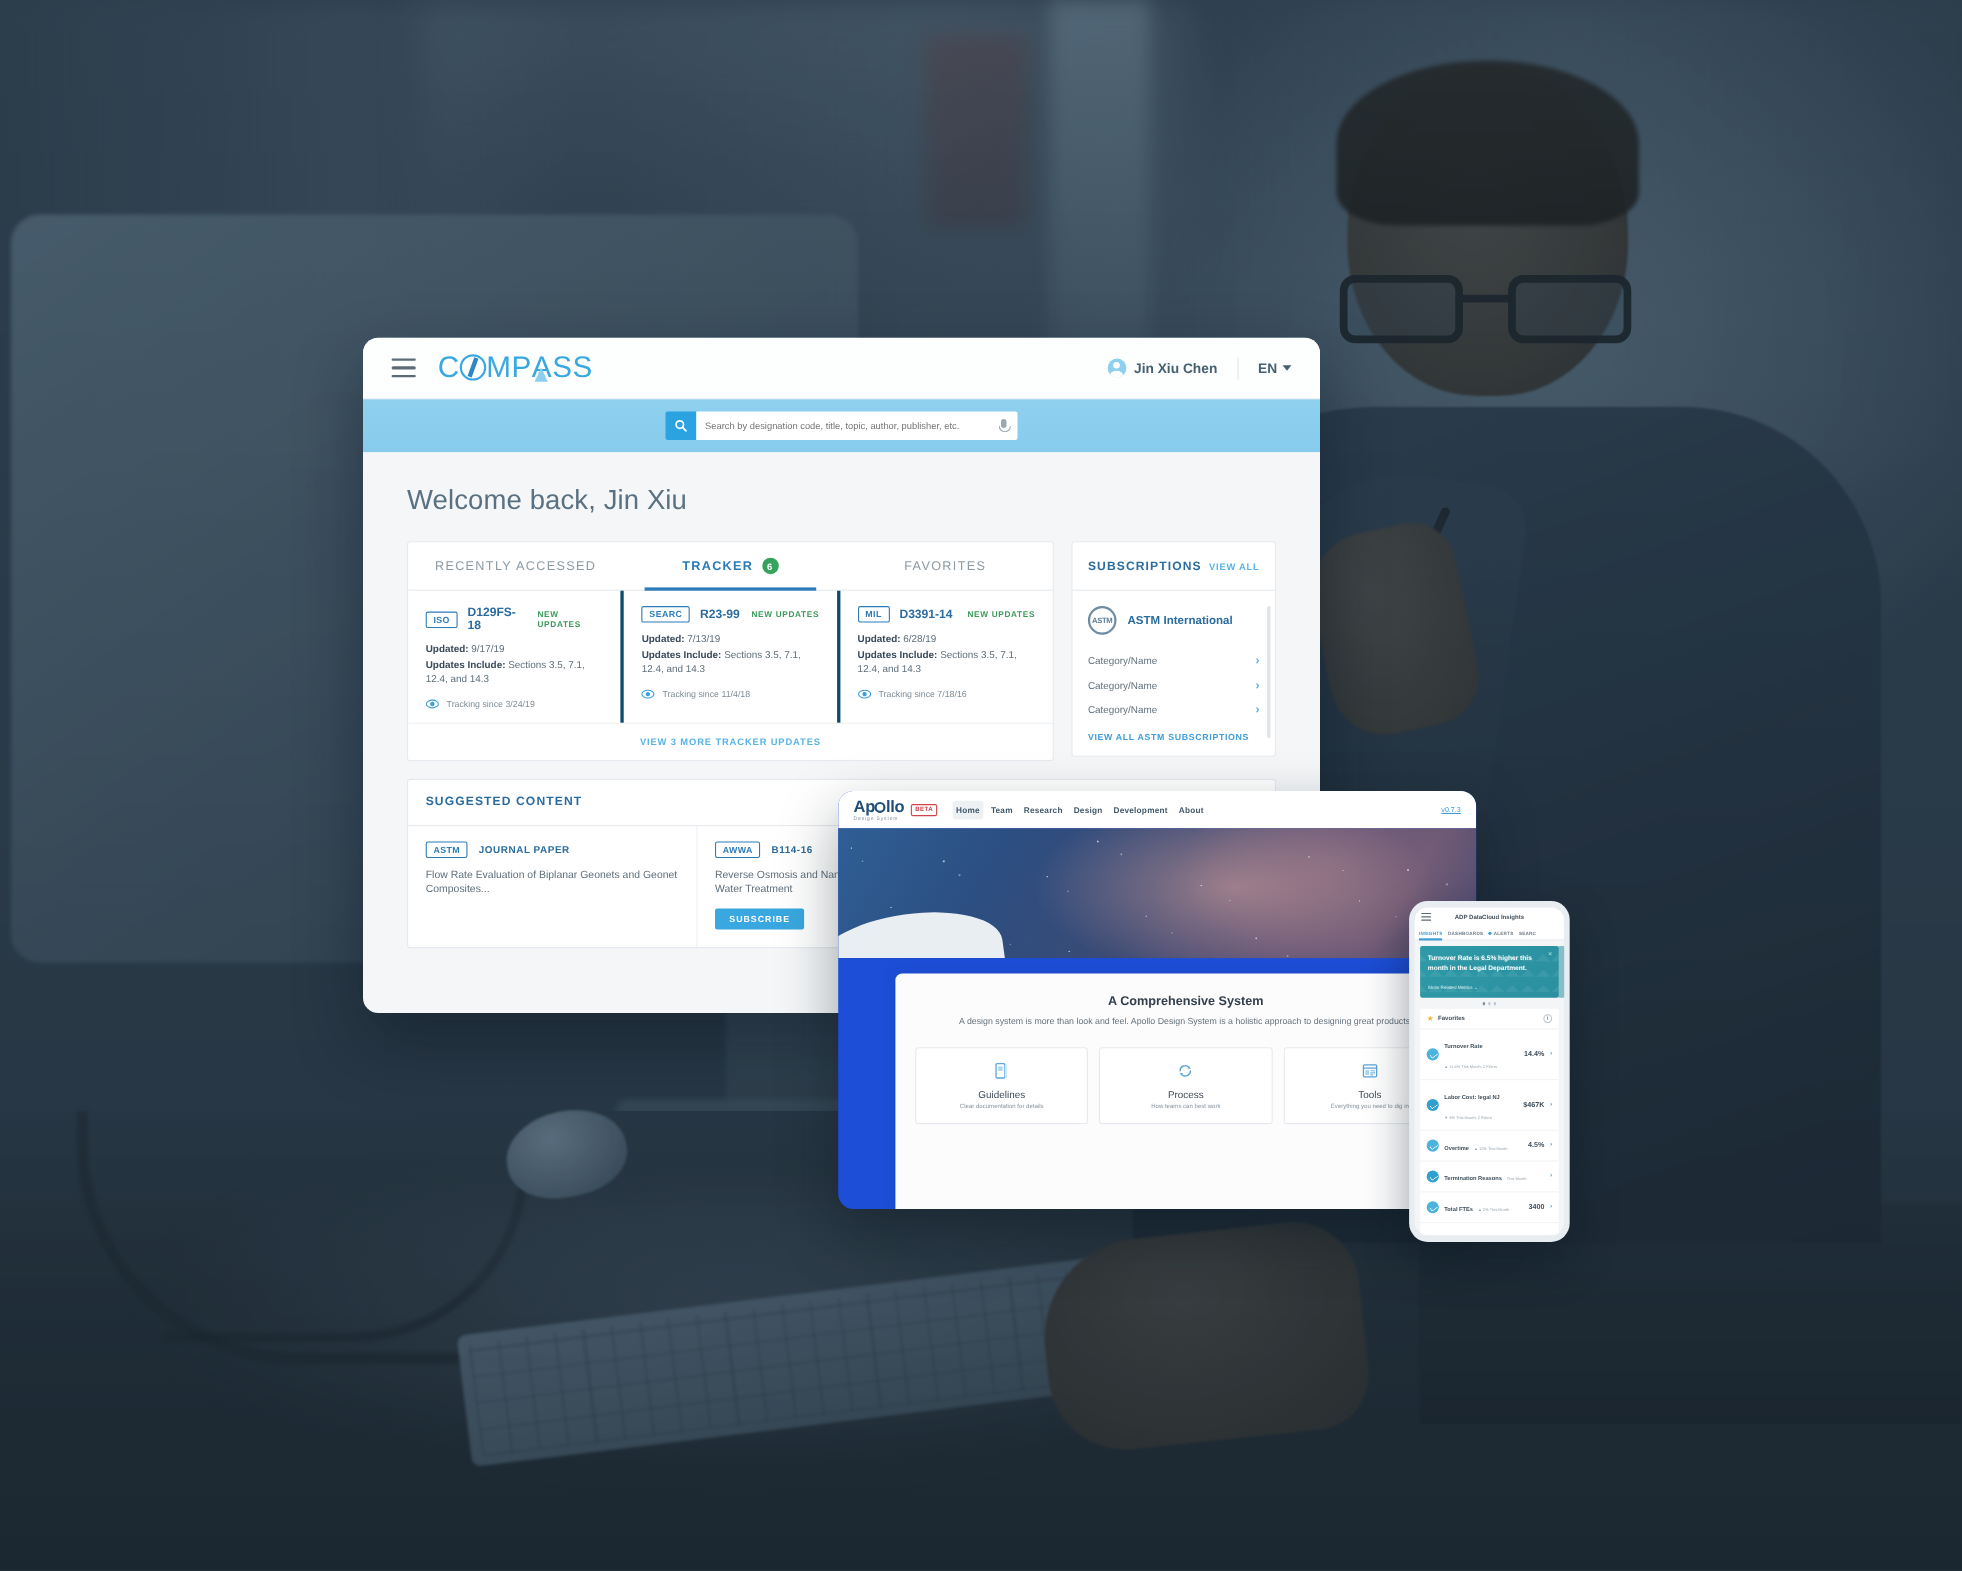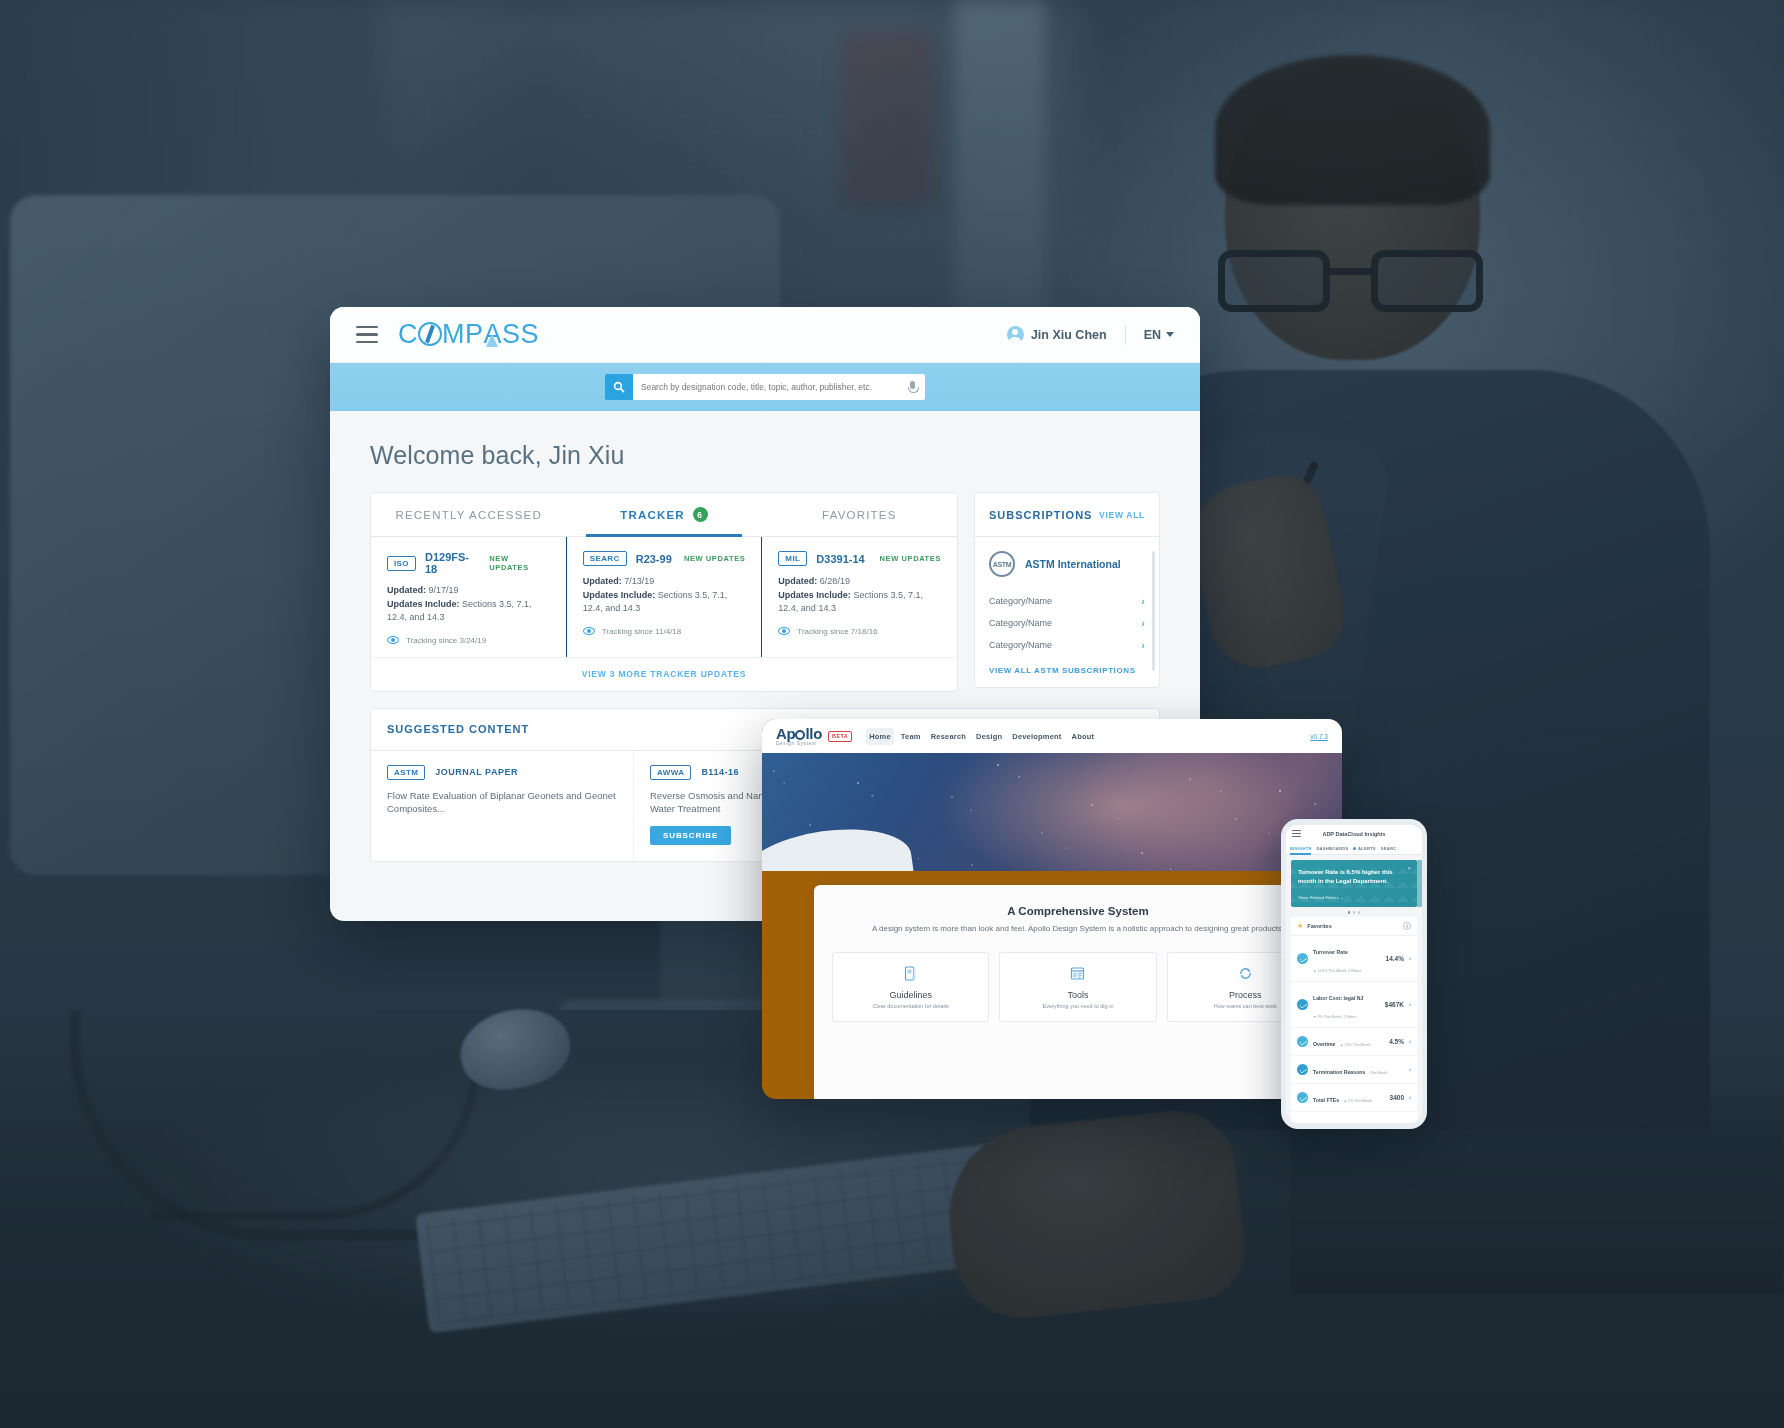--- a/index.html
+++ b/index.html
@@ -268,21 +268,21 @@
   }
   .tab.active { color:#2b7cb8; font-weight:700; }
   .tab.active::after {
     content:''; position:absolute; left:10%; right:10%; bottom:-1px; height:3px; background:#2b7cb8;
   }
   .badge-green {
     width:15px; height:15px; border-radius:50%; background:#35a35b;
     color:#fff; font-size:8.5px; font-weight:700; display:flex; align-items:center; justify-content:center;
   }
   .tracker-items { display:flex; }
-  .tracker-item { flex:1; padding:14px 16px 12px 16px; border-right:1px solid #0c4a6e; }
+  .tracker-item { flex:1; padding:14px 16px 12px 16px; border-right:3px solid #0c4a6e; }
   .tracker-item:last-child { border-right:0; }
   .ti-head { display:flex; align-items:center; gap:9px; margin-bottom:9px; }
   .pill {
     border:1px solid #2b7cb8; color:#2b7cb8; font-size:8px; font-weight:700;
     padding:2px 6px; border-radius:2px; letter-spacing:.4px;
   }
   .ti-code { font-size:11px; font-weight:700; color:#2b6c9e; }
   .ti-new { margin-left:auto; font-size:7.5px; font-weight:700; color:#3d9a5c; letter-spacing:.6px; }
   .ti-line { font-size:9px; color:#5e6f7b; line-height:1.5; }
   .ti-line b { color:#37495a; font-weight:700; }
@@ -336,21 +336,21 @@
   .sg-desc { font-size:9.5px; color:#5e6f7b; line-height:1.45; }
   .subscribe-btn {
     margin-top:10px; display:inline-block; background:#39a8e0; color:#fff;
     font-size:8px; font-weight:700; letter-spacing:.9px; padding:5px 13px; border-radius:2px;
     border:0; cursor:pointer; font-family:"Liberation Sans", sans-serif;
   }
 
   
   .apollo-window {
     position:absolute; left:762px; top:719px; width:580px; height:380px;
-    background:#a16207; border-radius:14px; overflow:hidden;
+    background:#1d4ed8; border-radius:14px; overflow:hidden;
     box-shadow: 0 22px 52px rgba(8,20,30,.38);
   }
   .ap-nav { height:34px; display:flex; align-items:center; padding:0 14px; background:#fff; }
   .ap-logo { display:flex; flex-direction:column; line-height:1; }
   .ap-logo-main { font-size:15px; font-weight:700; color:#1f4e79; letter-spacing:-.3px; }
   .ap-logo-main .ring-o {
     display:inline-block; width:10px; height:10px; border:2.4px solid #1f4e79;
     border-radius:50%; vertical-align:-1px;
   }
   .ap-logo-sub { font-size:4.5px; color:#7a8d9c; letter-spacing:.8px; margin-top:1px; }
@@ -739,42 +739,42 @@
               <rect x="5.5" y="4.5" width="4" height="4" fill="#a9d5ee"></rect>
               <path d="M11.5 3h2v12h-2z" fill="#cfe7f6"></path>
             </svg>
         </div>
         <div class="ap-ctitle">Guidelines</div>
         <div class="ap-cdesc">Clear documentation for details</div>
       </div>
       <div class="ap-card">
         <div class="ap-icon">
           <svg width="17" height="17" viewBox="0 0 17 17">
+              <path d="M13.2 8.5a4.7 4.7 0 0 1-8.3 3" fill="none" stroke="#5ba6d8" stroke-width="1.3" stroke-linecap="round"></path>
+              <path d="M3.8 8.5a4.7 4.7 0 0 1 8.3-3" fill="none" stroke="#5ba6d8" stroke-width="1.3" stroke-linecap="round"></path>
+              <path d="M3.4 10.2l1.5 1.8 1.9-1.2z" fill="#5ba6d8"></path>
+              <path d="M13.6 6.8l-1.5-1.8-1.9 1.2z" fill="#5ba6d8"></path>
+            </svg>
+        </div>
+        <div class="ap-ctitle">Process</div>
+        <div class="ap-cdesc">How teams can best work</div>
+      </div>
+      <div class="ap-card">
+        <div class="ap-icon">
+          <svg width="17" height="17" viewBox="0 0 17 17">
               <rect x="2.5" y="3" width="12" height="11" rx="1" fill="none" stroke="#5ba6d8" stroke-width="1.2"></rect>
               <line x1="2.5" y1="6" x2="14.5" y2="6" stroke="#5ba6d8" stroke-width="1.2"></line>
               <rect x="4.2" y="7.8" width="3.4" height="4.4" fill="#a9d5ee"></rect>
               <line x1="8.8" y1="8.4" x2="13" y2="8.4" stroke="#7dbde6" stroke-width="1"></line>
               <line x1="8.8" y1="10.3" x2="13" y2="10.3" stroke="#7dbde6" stroke-width="1"></line>
               <line x1="8.8" y1="12.2" x2="11.5" y2="12.2" stroke="#7dbde6" stroke-width="1"></line>
             </svg>
         </div>
         <div class="ap-ctitle">Tools</div>
         <div class="ap-cdesc">Everything you need to dig in</div>
-      </div>
-      <div class="ap-card">
-        <div class="ap-icon">
-          <svg width="17" height="17" viewBox="0 0 17 17">
-              <path d="M13.2 8.5a4.7 4.7 0 0 1-8.3 3" fill="none" stroke="#5ba6d8" stroke-width="1.3" stroke-linecap="round"></path>
-              <path d="M3.8 8.5a4.7 4.7 0 0 1 8.3-3" fill="none" stroke="#5ba6d8" stroke-width="1.3" stroke-linecap="round"></path>
-              <path d="M3.4 10.2l1.5 1.8 1.9-1.2z" fill="#5ba6d8"></path>
-              <path d="M13.6 6.8l-1.5-1.8-1.9 1.2z" fill="#5ba6d8"></path>
-            </svg>
-        </div>
-        <div class="ap-ctitle">Process</div>
-        <div class="ap-cdesc">How teams can best work</div>
       </div>
     </div>
   </div>
 </div>
 
 <div class="phone">
   <div class="phone-screen">
     <div class="ph-top">
       <div class="ph-burger">
           <span></span>

